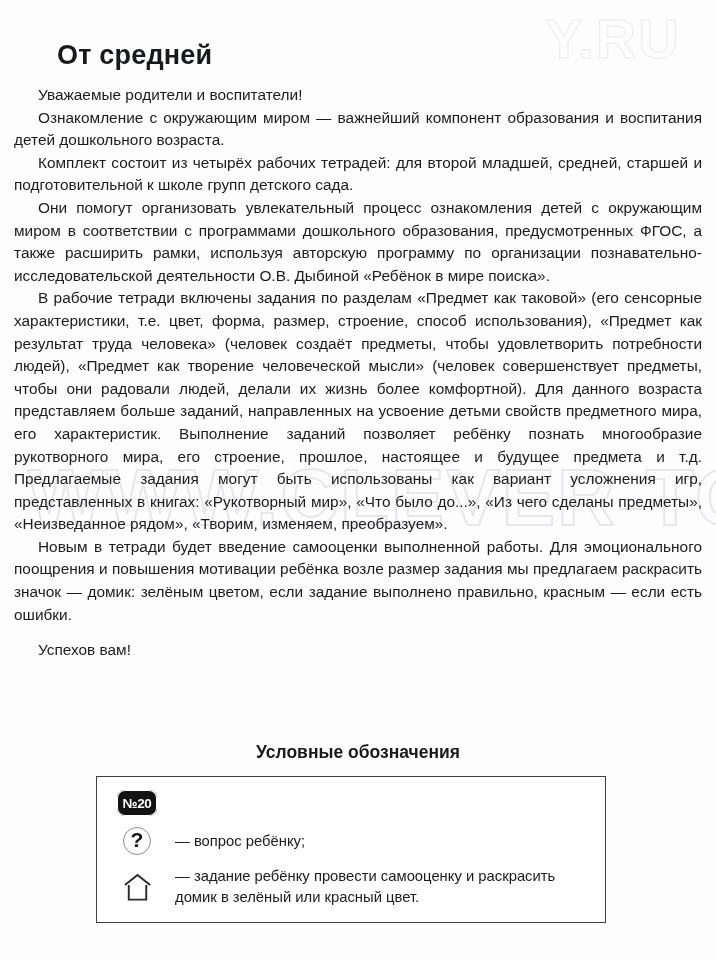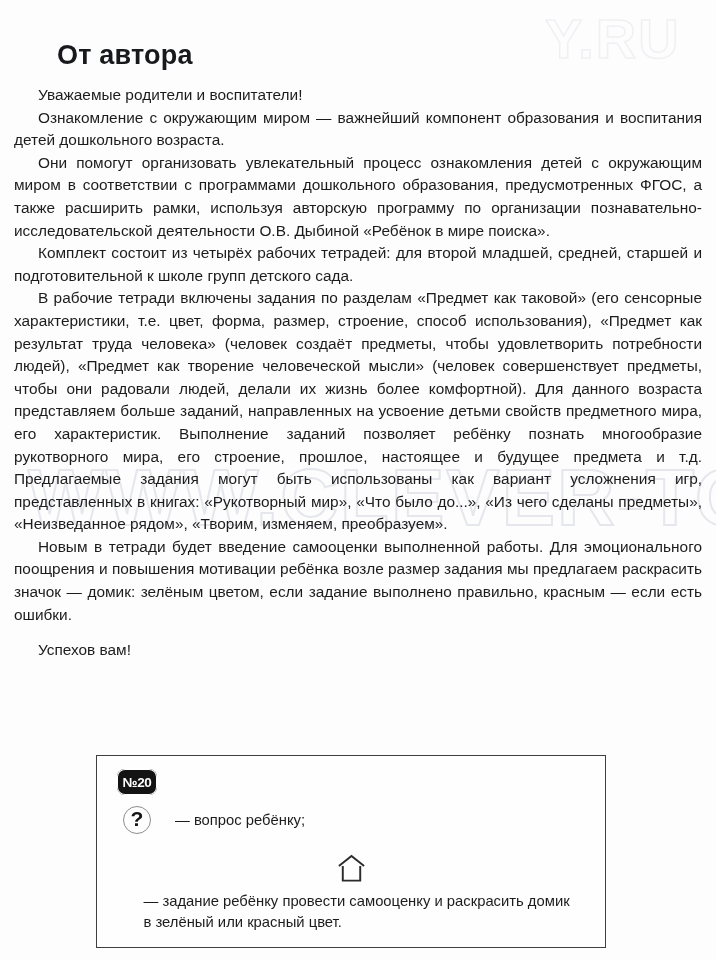--- a/index.html
+++ b/index.html
@@ -65,21 +65,21 @@
     width: 510px;
     border: 1.5px solid #3f3f3f;
     background: #fefefe;
     padding: 13px 17px 14px 17px;
   }
   .legend-row {
     display: flex;
     align-items: center;
     margin-bottom: 11px;
   }
-  .legend-row:last-child { margin-bottom: 0; flex-direction: column; }
+  .legend-row:last-child { margin-bottom: 0; }
   .icon-cell {
     flex: 0 0 46px;
     display: flex;
     justify-content: center;
     align-items: center;
   }
   .legend-label {
     font-size: 14.8px;
     line-height: 21px;
     margin-left: 15px;
@@ -119,34 +119,35 @@
 </style>
 </head>
 <body>
 
 <div class="page">
 
   <div class="watermark watermark-main">WWW.CLEVER-TOY.RU</div>
   <div class="watermark watermark-corner">Y.RU</div>
 
   <div class="content">
-    <h1 class="page-title">От автора</h1>
+    <h1 class="page-title">От средней</h1>
 
     <div class="article">
       <p>Уважаемые родители и воспитатели!</p>
       <p>Ознакомление с окружающим миром — важнейший компонент образования и воспитания детей дошкольного возраста.</p>
+      <p>Комплект состоит из четырёх рабочих тетрадей: для второй младшей, средней, старшей и подготовительной к школе групп детского сада.</p>
       <p>Они помогут организовать увлекательный процесс ознакомления детей с окружающим миром в соответствии с программами дошкольного образования, предусмотренных ФГОС, а также расширить рамки, используя авторскую программу по организации познавательно-исследовательской деятельности О.В. Дыбиной «Ребёнок в мире поиска».</p>
-      <p>Комплект состоит из четырёх рабочих тетрадей: для второй младшей, средней, старшей и подготовительной к школе групп детского сада.</p>
       <p>В рабочие тетради включены задания по разделам «Предмет как таковой» (его сенсорные характеристики, т.е. цвет, форма, размер, строение, способ использования), «Предмет как результат труда человека» (человек создаёт предметы, чтобы удовлетворить потребности людей), «Предмет как творение человеческой мысли» (человек совершенствует предметы, чтобы они радовали людей, делали их жизнь более комфортной). Для данного возраста представляем больше заданий, направленных на усвоение детьми свойств предметного мира, его характеристик. Выполнение заданий позволяет ребёнку познать многообразие рукотворного мира, его строение, прошлое, настоящее и будущее предмета и т.д. Предлагаемые задания могут быть использованы как вариант усложнения игр, представленных в книгах: «Рукотворный мир», «Что было до...», «Из чего сделаны предметы», «Неизведанное рядом», «Творим, изменяем, преобразуем».</p>
       <p>Новым в тетради будет введение самооценки выполненной работы. Для эмоционального поощрения и повышения мотивации ребёнка возле размер задания мы предлагаем раскрасить значок — домик: зелёным цветом, если задание выполнено правильно, красным — если есть ошибки.</p>
       <p class="closing">Успехов вам!</p>
     </div>
   </div>
 
   <div class="legend">
+    <div class="legend-heading">Условные обозначения</div>
 
     <div class="legend-box">
 
       <div class="legend-row">
         <div class="icon-cell">
           <span class="badge-num">№20</span>
         </div>
       </div>
 
       <div class="legend-row">

